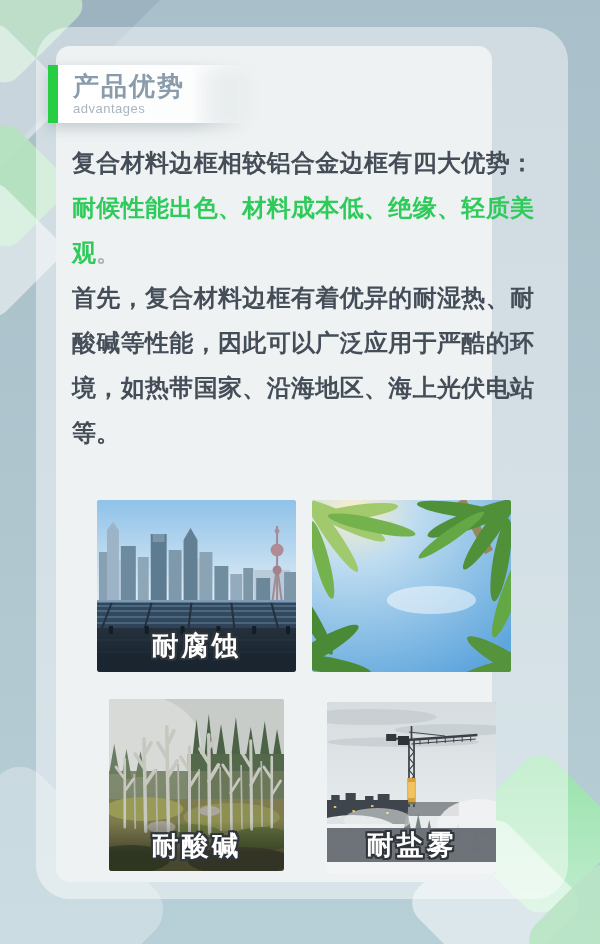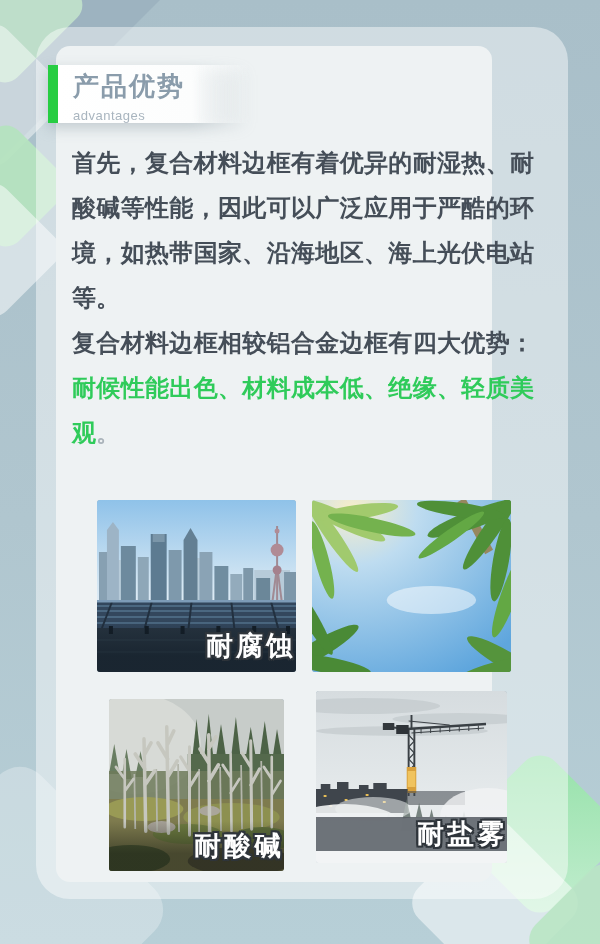--- a/index.html
+++ b/index.html
@@ -30,34 +30,34 @@
     position:absolute; left:20px; top:19px; width:436px; height:836px;
     background:#eef2f3; border-radius:14px;
   }
 
   .header { position:absolute; left:-8px; top:19px; height:58px; display:flex;
     filter:drop-shadow(0 5px 7px rgba(120,140,150,.38)); }
   .accent-bar { width:10px; background:#27cd42; }
   .title-box { width:192px; padding:7px 0 0 15px; box-sizing:border-box;
     background:linear-gradient(90deg,#ffffff 0%,#fcfdfd 70%,rgba(255,255,255,0) 100%); }
   .title { font-size:26px; font-weight:700; color:#8a9cab; letter-spacing:2px; line-height:28px; }
-  .subtitle { font-size:13px; color:#a9b5bf; letter-spacing:.5px; margin-top:8px; }
+  .subtitle { font-size:13px; color:#a9b5bf; letter-spacing:.5px; margin-top:1px; }
 
   .text-wrap { position:absolute; left:16px; top:94px; width:462px; }
   .text-wrap p { margin:0; font-size:24px; line-height:45px; font-weight:600;
     color:#454e58; text-align:justify; }
   .hl { color:#2fcb5a; }
   .period { color:#aab3ba; }
 
   .gallery { position:absolute; left:41px; top:454px; width:414px;
     display:grid; grid-template-columns:1fr 1fr; gap:15px 16px; }
   .photo { position:relative; height:172px; border-radius:3px; overflow:hidden; background:#9fb2bd; }
   .photo svg { display:block; width:100%; height:100%; }
   .photo figcaption { position:absolute; left:0; right:0; margin:0;
-    display:flex; align-items:center; justify-content:flex-end;
+    display:flex; align-items:center; justify-content:center;
     color:#fff; font-weight:700; font-size:27px; letter-spacing:3px;
     text-shadow:-2px -2px 0 #2f353b, 2px -2px 0 #2f353b, -2px 2px 0 #2f353b,
        2px 2px 0 #2f353b, 0 2px 0 #2f353b, 0 -2px 0 #2f353b, 2px 0 0 #2f353b, -2px 0 0 #2f353b; }
   .photo--city figcaption { bottom:0; height:52px;
     background:linear-gradient(180deg, rgba(10,20,30,0) 0%, rgba(10,20,30,.45) 70%); }
   .photo--palm figcaption { bottom:0; height:54px; background:rgba(22,42,66,.5);
     clip-path:polygon(0 18%, 100% 0, 100% 100%, 0 100%); }
   .photo--forest figcaption { bottom:0; height:50px;
     background:linear-gradient(180deg, rgba(18,22,16,0) 0%, rgba(18,22,16,.5) 65%); }
   .photo--fog figcaption { bottom:12px; height:34px; background:rgba(86,92,99,.85); }
@@ -82,22 +82,22 @@
 
       <div class="header">
         <div class="accent-bar"></div>
         <div class="title-box">
           <div class="title">产品优势</div>
           <div class="subtitle">advantages</div>
         </div>
       </div>
 
       <div class="text-wrap">
+        <p><span>复合材料边框相较铝合金边框有四大优势：</span><span class="hl">耐候性能出色、材料成本低、绝缘、轻质美观</span><span class="period">。</span></p>
         <p>首先，复合材料边框有着优异的耐湿热、耐酸碱等性能，因此可以广泛应用于严酷的环境，如热带国家、沿海地区、海上光伏电站等。</p>
-        <p><span>复合材料边框相较铝合金边框有四大优势：</span><span class="hl">耐候性能出色、材料成本低、绝缘、轻质美观</span><span class="period">。</span></p>
       </div>
 
       <div class="gallery">
 
         <figure class="photo photo--city" style="margin:0">
           <svg viewBox="0 0 200 172" preserveAspectRatio="none">
             <defs>
               <linearGradient id="csky" x1="0" y1="0" x2="0" y2="1">
                 <stop offset="0" stop-color="#8fc2e9"></stop>
                   <stop offset="0.75" stop-color="#d3e6f3"></stop>
@@ -256,21 +256,21 @@
               <path d="M186,128 L186,58 M186,80 L177,68 M186,96 L196,82" stroke-width="3"></path>
             </g>
             <ellipse cx="25" cy="160" rx="45" ry="14" fill="#4b5733"></ellipse>
             <ellipse cx="150" cy="162" rx="60" ry="14" fill="#55523a"></ellipse>
           </svg>
           <figcaption>
               <span>耐酸碱</span>
             </figcaption>
         </figure>
 
-        <figure class="photo photo--fog" style="margin:4px">
+        <figure class="photo photo--fog" style="margin:15px">
           <svg viewBox="0 0 200 172" preserveAspectRatio="none">
             <defs>
               <linearGradient id="fsky" x1="0" y1="0" x2="0" y2="1">
                 <stop offset="0" stop-color="#d6dcdf"></stop>
                   <stop offset="0.5" stop-color="#e2e7e9"></stop>
                   <stop offset="1" stop-color="#f0f2f3"></stop>
               </linearGradient>
             </defs>
             <rect width="200" height="172" fill="url(#fsky)"></rect>
             <g fill="#c3cacd" opacity="0.7">

